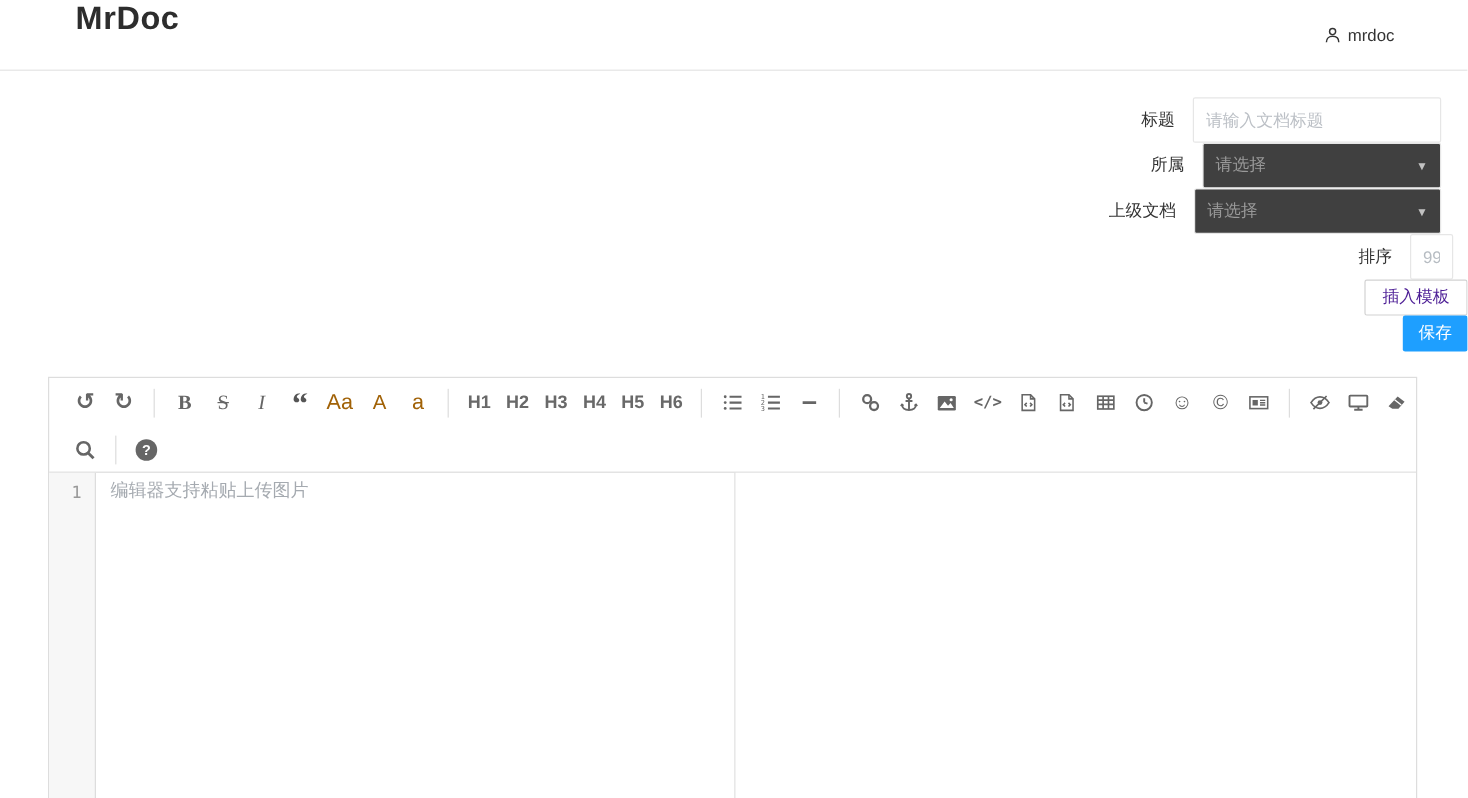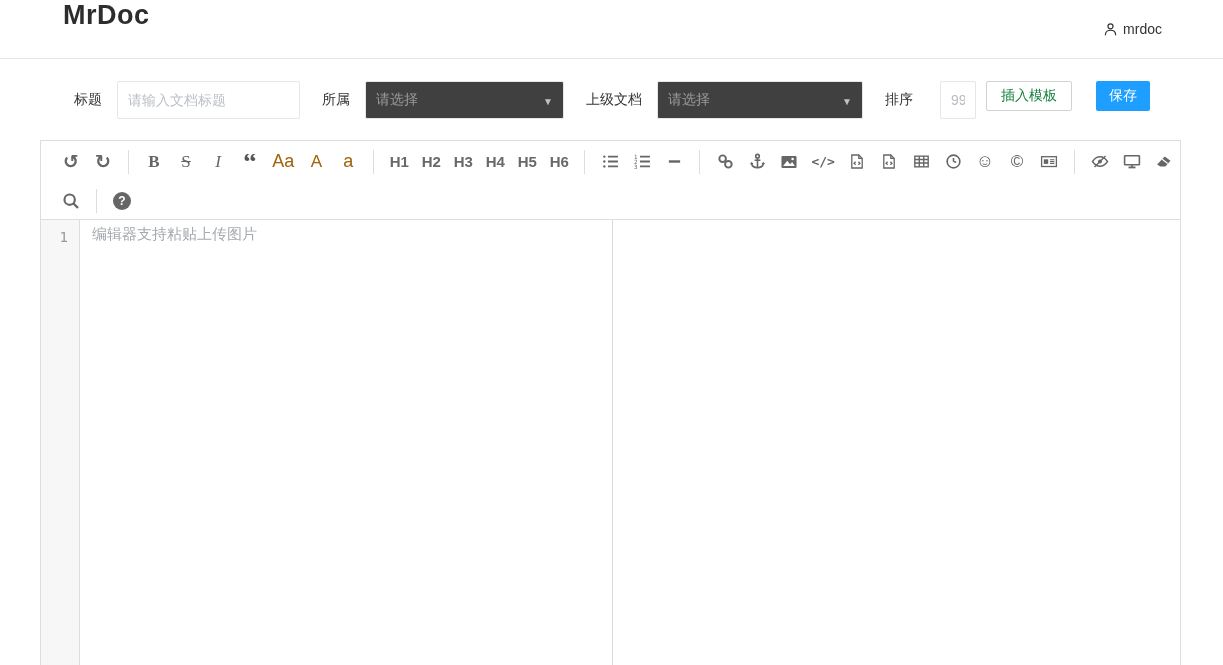--- a/index.html
+++ b/index.html
@@ -7,36 +7,36 @@
               font-family:"Liberation Sans","DejaVu Sans",sans-serif; }
 
   
   .header { height:59px; border-bottom:1px solid #e4e4e4; display:flex;
             justify-content:space-between; padding:0 61px 0 63px; }
   .logo { font-size:27px; font-weight:700; color:#2d2d2d; letter-spacing:0.5px; }
   .user { display:flex; align-items:center; gap:5px; color:#333; font-size:14px; cursor:pointer; }
   .user svg { display:block; }
 
   
-  .form-row { display:flex; align-items:flex-start; margin:22px 0 21px; padding-left:74px; }
+  .form-row { display:flex; align-items:flex-end; margin:22px 0 21px; padding-left:108px;flex-direction:column; }
   .fgroup { display:flex; align-items:center; margin-right:22px; }
   .flabel { font-size:14px; color:#333; margin-right:15px; white-space:nowrap; }
-  .tinput { width:183px; height:38px; border:1px solid #e6e6e6; border-radius:2px;
+  .tinput { width:207px; height:38px; border:1px solid #e6e6e6; border-radius:2px;
             padding:0 10px; font-size:14px; color:#000000; outline:none;
             font-family:"Liberation Sans","DejaVu Sans",sans-serif; }
   .tinput::placeholder { color:#bcc0c6; opacity:1; }
   .sinput { width:36px; text-align:center; color:#b6bcc2; }
   .selbox { position:relative; height:38px; border:1px solid #e6e6e6; border-radius:2px;
             background:#404040; display:flex; align-items:center; padding:0 30px 0 10px;
             font-size:14px; color:#999; cursor:pointer; }
   .sel-project { width:199px; }
   .sel-parent  { width:206px; }
   .selbox .arrow { position:absolute; right:10px; top:14px; font-size:10px; color:#c2c2c2; }
   .btn-template { height:30px; padding:0 14px; background:#fff; border:1px solid #d2d2d2;
-                  border-radius:2px; font-size:14px; color:#15803d; cursor:pointer; margin-left:8px;
+                  border-radius:2px; font-size:14px; color:#4c1d95; cursor:pointer; margin-left:8px;
                   font-family:"Liberation Sans","DejaVu Sans",sans-serif; }
   .btn-save { height:30px; padding:0 13px; border:none; border-radius:2px; font-size:14px;
               color:#fff; cursor:pointer; margin-left:24px;
               font-family:"Liberation Sans","DejaVu Sans",sans-serif; }
 
   
   .editor { margin:0 40px; width:1141px; height:527px; border:1px solid #ddd; background:#fff; }
   .tb-row { display:flex; align-items:center; padding-left:14px; overflow:hidden; }
   .tb-row1 { height:41px; }
   .tb-row2 { height:37px; }
@@ -100,21 +100,21 @@
       <span class="arrow">▼</span>
     </div>
   </div>
   <div class="fgroup">
     <span class="flabel">上级文档</span>
     <div class="selbox sel-parent">
       <span>请选择</span>
       <span class="arrow">▼</span>
     </div>
   </div>
-  <div class="fgroup" style="margin-right:2px;gap:12px;">
+  <div class="fgroup" style="margin-right:12px;">
     <span class="flabel">排序</span>
     <input class="tinput sinput" type="text" value="99" style="">
   </div>
   <button class="btn-template">插入模板</button>
   <button class="btn-save" id="save-btn" style="background: rgb(30, 159, 255);">保存</button>
 </div>
 
 <div class="editor">
 
   <div class="tb-row tb-row1">

